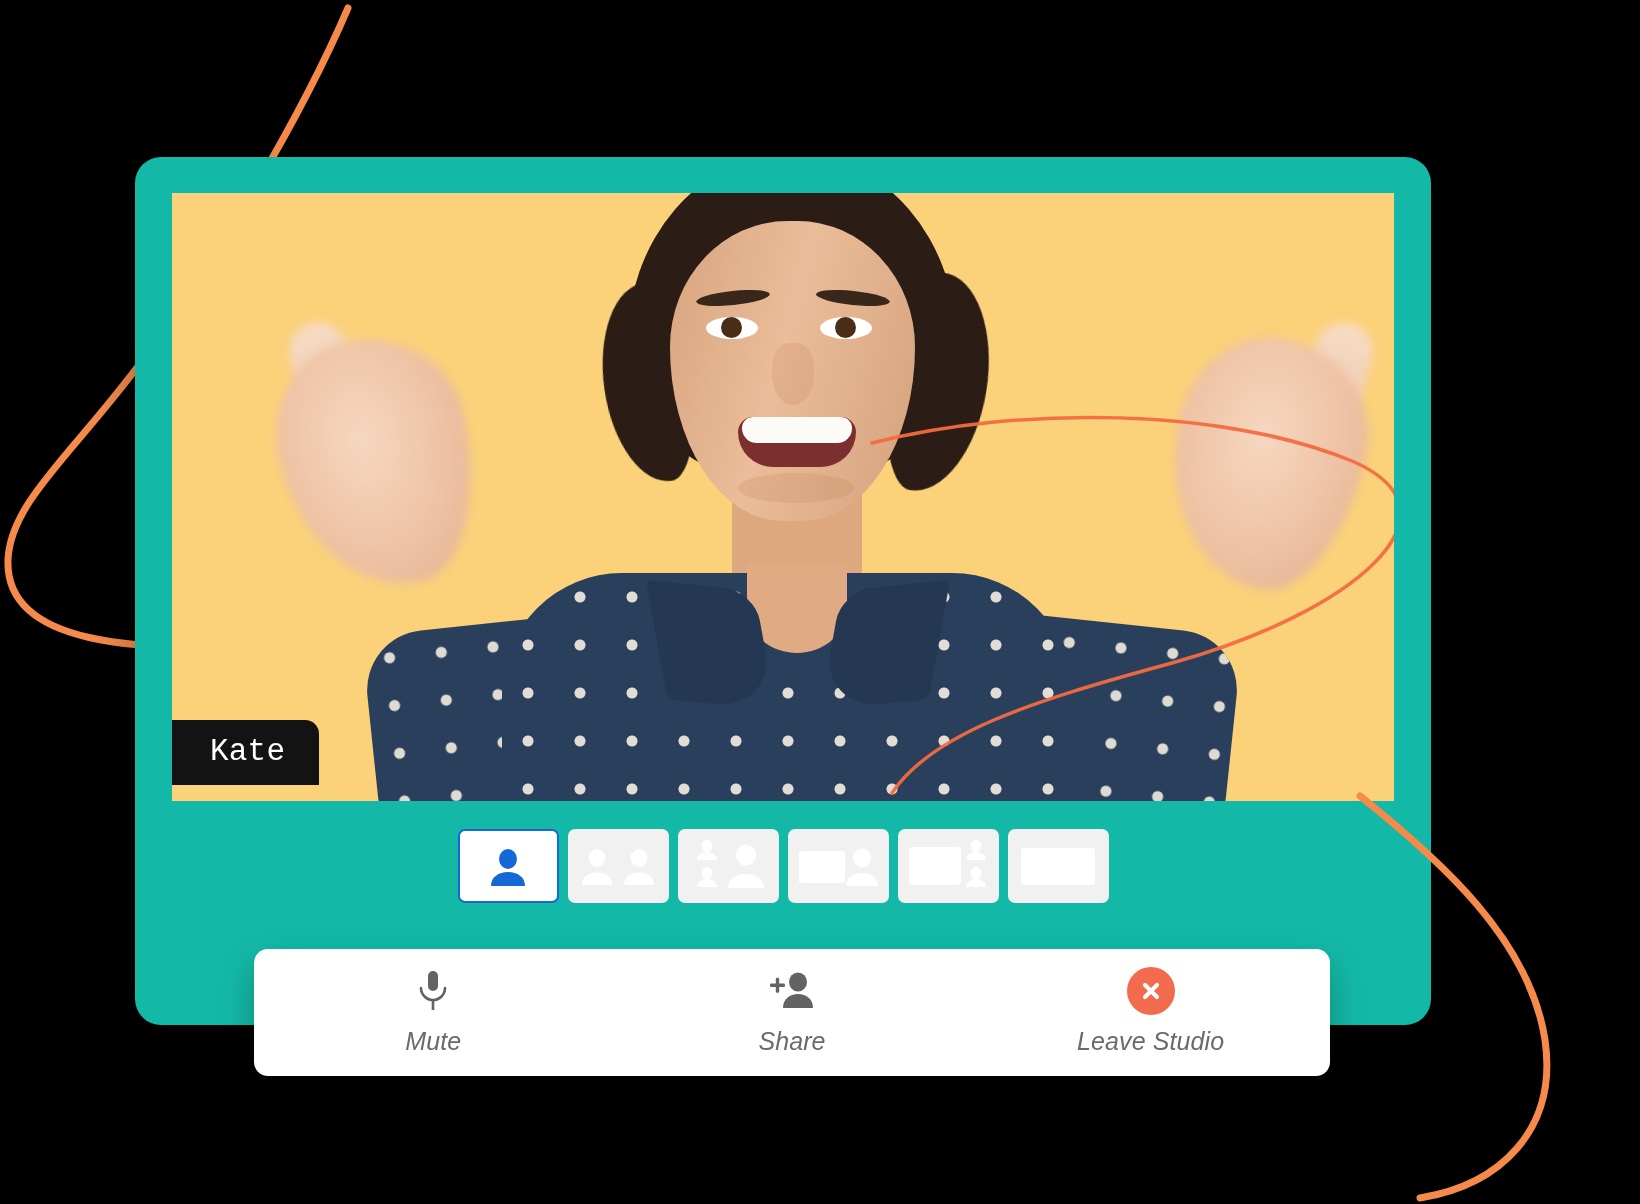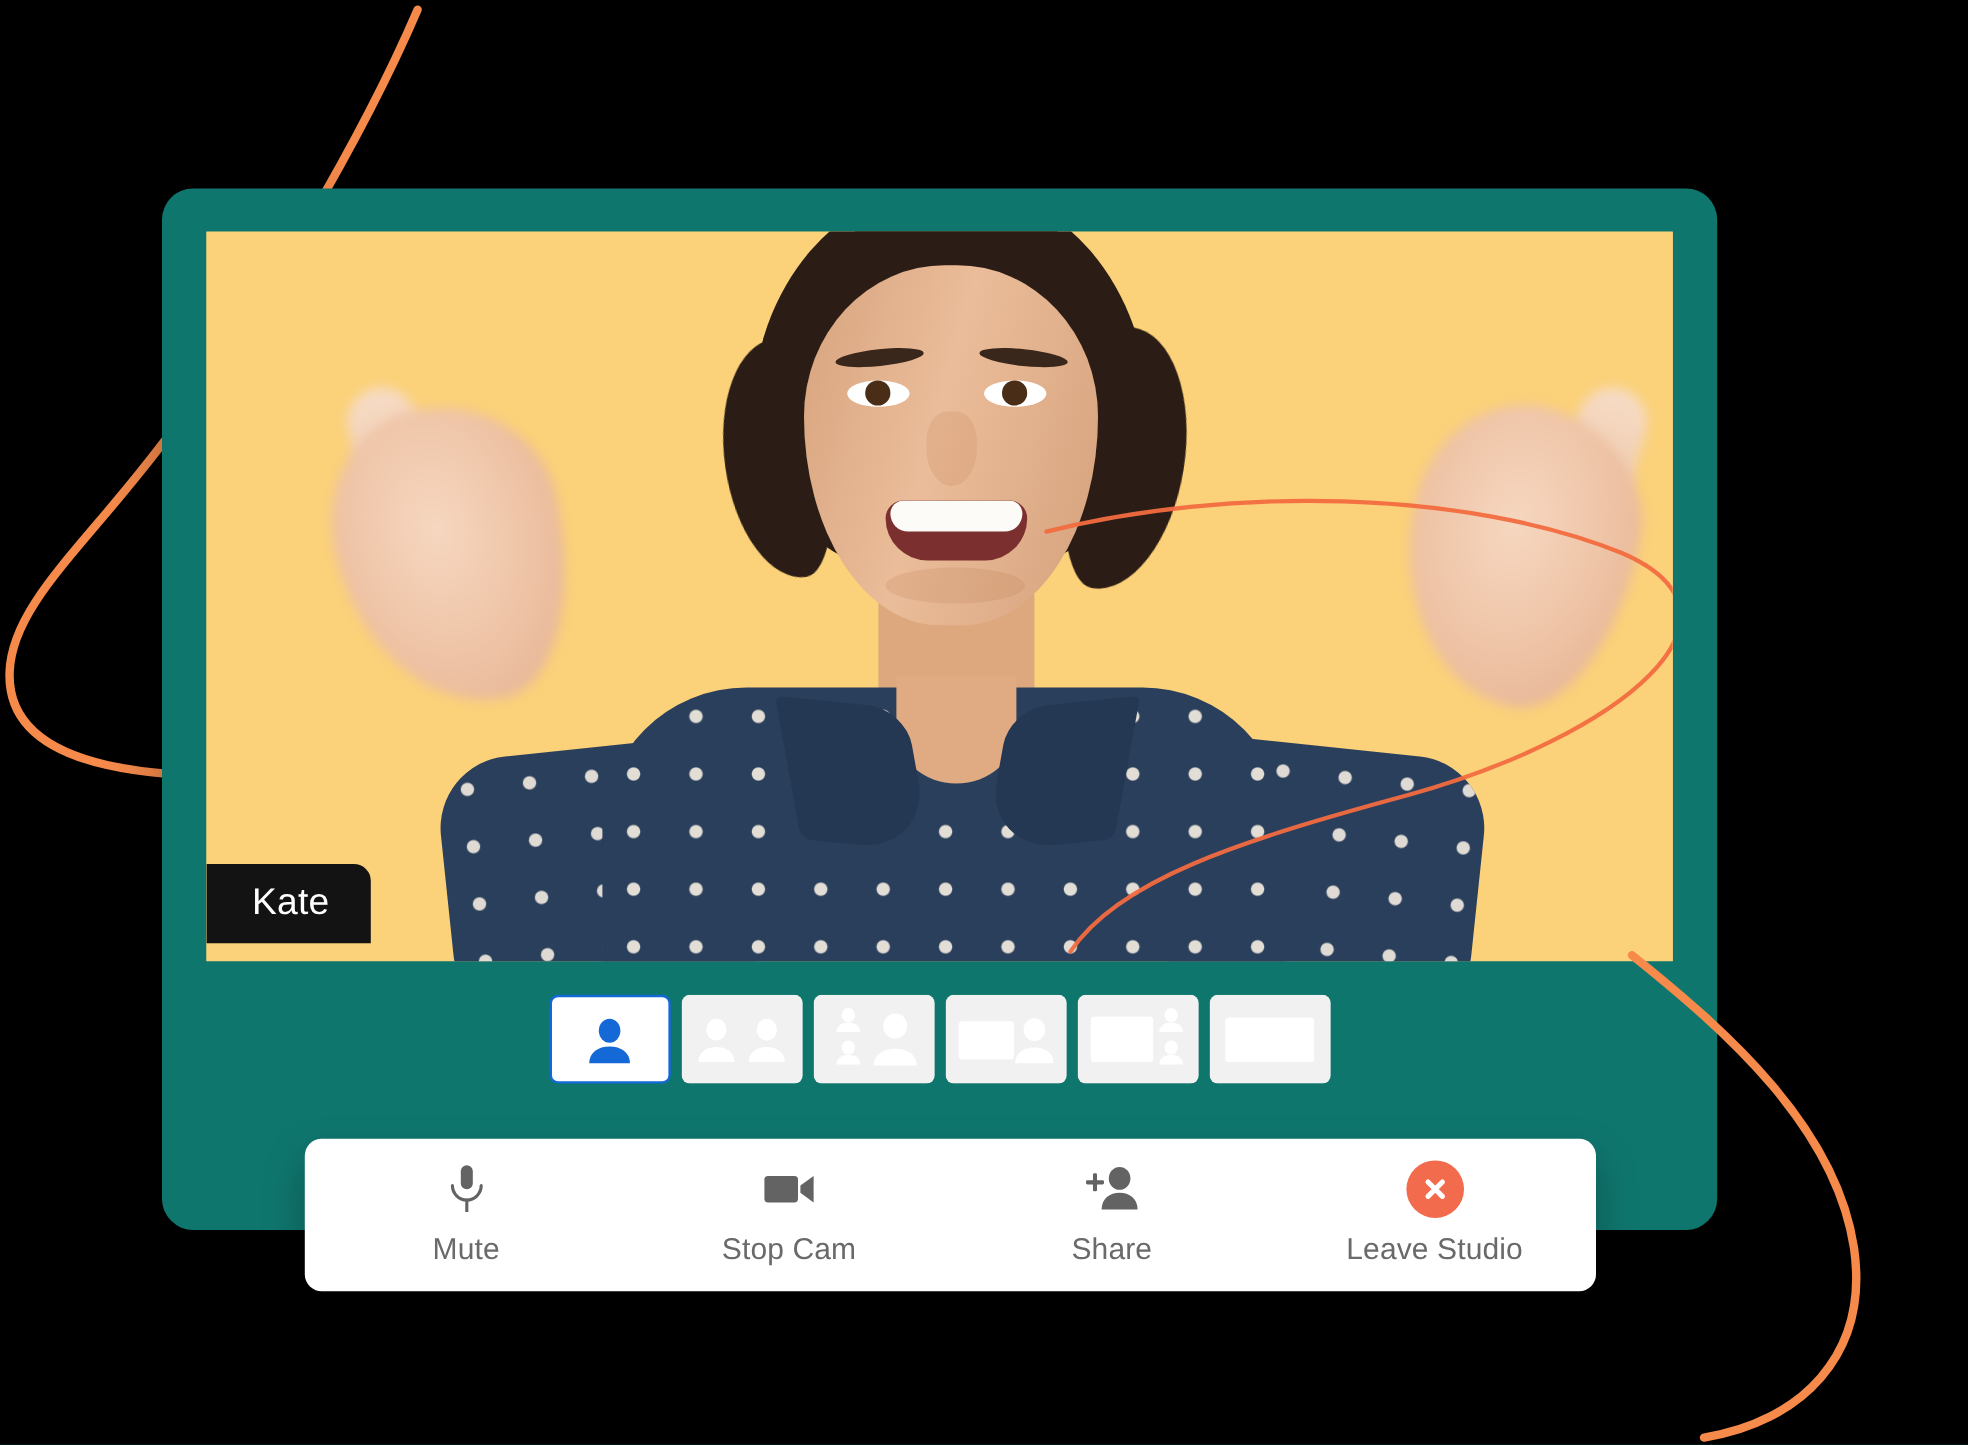--- a/index.html
+++ b/index.html
@@ -15,24 +15,25 @@
   
   .squiggle{position:absolute;left:0;top:0;width:1640px;height:1204px;pointer-events:none;}
   .squiggle.back{z-index:1;}
   .squiggle.front{z-index:40;}
 
   
   #app-card{
     position:absolute;
     left:135px;top:157px;
     width:1296px;height:868px;
-    background:#0f766e;
+    background:#14b8a6;
     border-radius:26px;
     box-shadow:0 26px 48px rgba(0,0,0,0.30);
     z-index:10;
+    font-family:Liberation Mono, monospace;
   }
 
   
   #video-stage{
     position:absolute;
     left:37px;top:36px;
     width:1222px;height:608px;
     overflow:hidden;
     background:#FBD179;
   }
@@ -188,20 +189,21 @@
   .layout-btn svg{display:block;}
 
   
   #control-bar{
     position:absolute;left:254px;top:949px;
     width:1076px;height:127px;
     background:#ffffff;border-radius:14px;
     box-shadow:0 16px 34px rgba(0,0,0,0.26);
     display:flex;align-items:center;
     z-index:20;
+    font-style:italic;
   }
   .ctrl{
     flex:1;height:100%;
     display:flex;flex-direction:column;align-items:center;justify-content:center;
     gap:14px;cursor:pointer;
   }
   .ctrl .glyph{height:44px;display:flex;align-items:center;justify-content:center;}
   .ctrl .lbl{font-size:25px;color:#6a6a6a;letter-spacing:.1px;}
   .leave-circle{
     width:48px;height:48px;border-radius:50%;background:#F26B4C;
@@ -333,29 +335,20 @@
       <span class="glyph">
         <svg width="32" height="42" viewBox="0 0 32 42">
           <rect x="11" y="1" width="10" height="20" rx="5" fill="#636363"></rect>
           <path d="M4 18a12 12 0 0 0 24 0" stroke="#636363" stroke-width="2.6" fill="none" stroke-linecap="round"></path>
           <rect x="14.7" y="29" width="2.6" height="11" fill="#636363"></rect>
         </svg>
       </span>
       <span class="lbl">Mute</span>
     </div>
 
-    <div class="ctrl">
-      <span class="glyph">
-        <svg width="44" height="30" viewBox="0 0 44 30">
-          <rect x="1" y="4" width="28" height="22" rx="3" fill="#636363"></rect>
-          <path d="M31 12l11-8v22l-11-8z" fill="#636363"></path>
-        </svg>
-      </span>
-      <span class="lbl">Stop Cam</span>
-    </div>
 
 
 
     <div class="ctrl">
       <span class="glyph">
         <svg width="46" height="38" viewBox="0 0 46 38">
           <ellipse cx="29" cy="10" rx="9" ry="9.5" fill="#636363"></ellipse>
           <path d="M14 36c0-9 6.8-14 15-14s15 5 15 14z" fill="#636363"></path>
           <rect x="1" y="11.6" width="15" height="3.4" rx="1.2" fill="#636363"></rect>
           <rect x="6.8" y="5.8" width="3.4" height="15" rx="1.2" fill="#636363"></rect>

